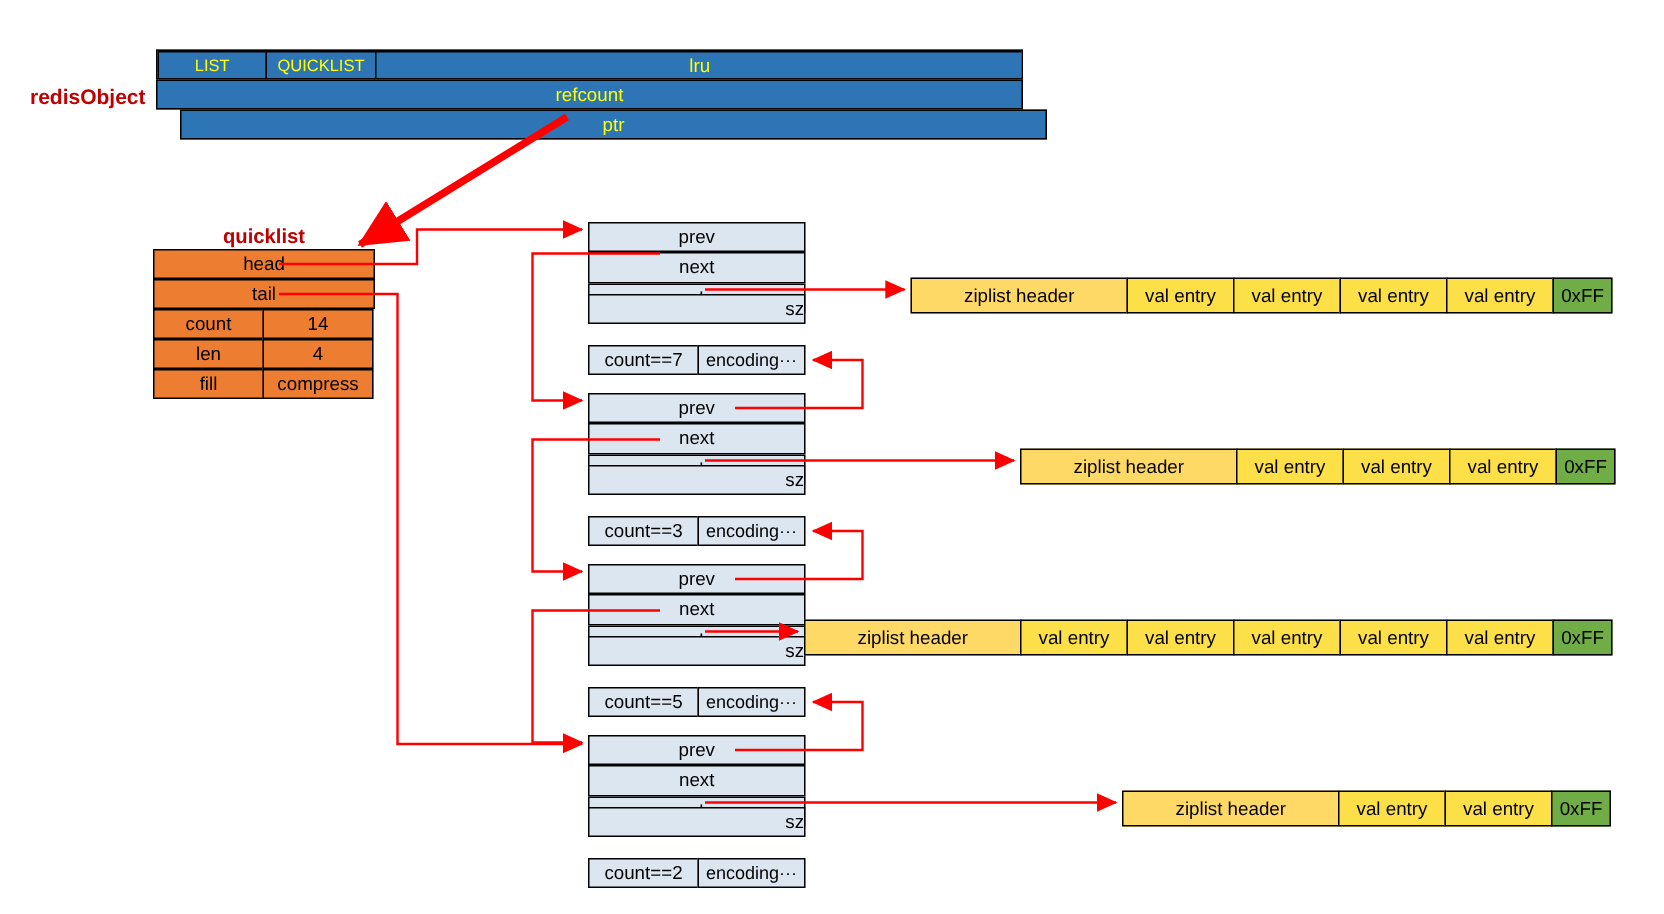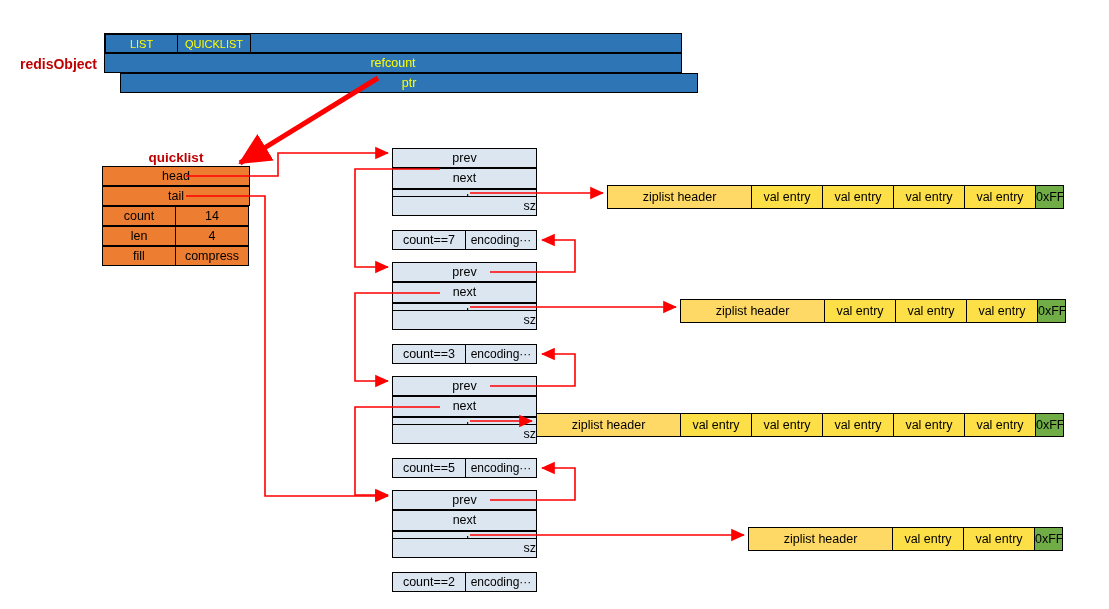--- a/index.html
+++ b/index.html
@@ -94,37 +94,38 @@
     white-space:nowrap;overflow:hidden;
   }
   .zl-entry{
     background:#fde047;border:1px solid #000;box-sizing:border-box;
     color:#000;font-size:12.5px;line-height:22px;text-align:center;
     white-space:nowrap;overflow:hidden;width:72px;margin-left:-1px;
   }
   .zl-end{
     background:#70ad47;border:1px solid #000;box-sizing:border-box;
     color:#000;font-size:12.5px;line-height:22px;text-align:center;
-    white-space:nowrap;overflow:hidden;width:29px;margin-left:-1px;
+    white-space:nowrap;overflow:hidden;width:40px;margin-left:-1px;
   }
 
   
   #wires{position:absolute;left:0;top:0;width:1109px;height:609px;pointer-events:none;}
 </style>
 </head>
 <body>
 
 <div id="stage">
 
   <div class="abs ro-label">redisObject</div>
 
   <div class="abs ro-box">
     <div class="ro-row r1">
       <div class="ro-cell c-list">LIST</div>
       <div class="ro-cell c-quick">QUICKLIST</div>
+      <div class="ro-cell c-lru">lru</div>
     </div>
     <div class="ro-row r2">refcount</div>
     <div class="ro-row r3">ptr</div>
   </div>
 
   <div class="abs ql-title">quicklist</div>
 
   <div class="abs ql-box">
     <div class="ql-row q1">head</div>
     <div class="ql-row q2">tail</div>

